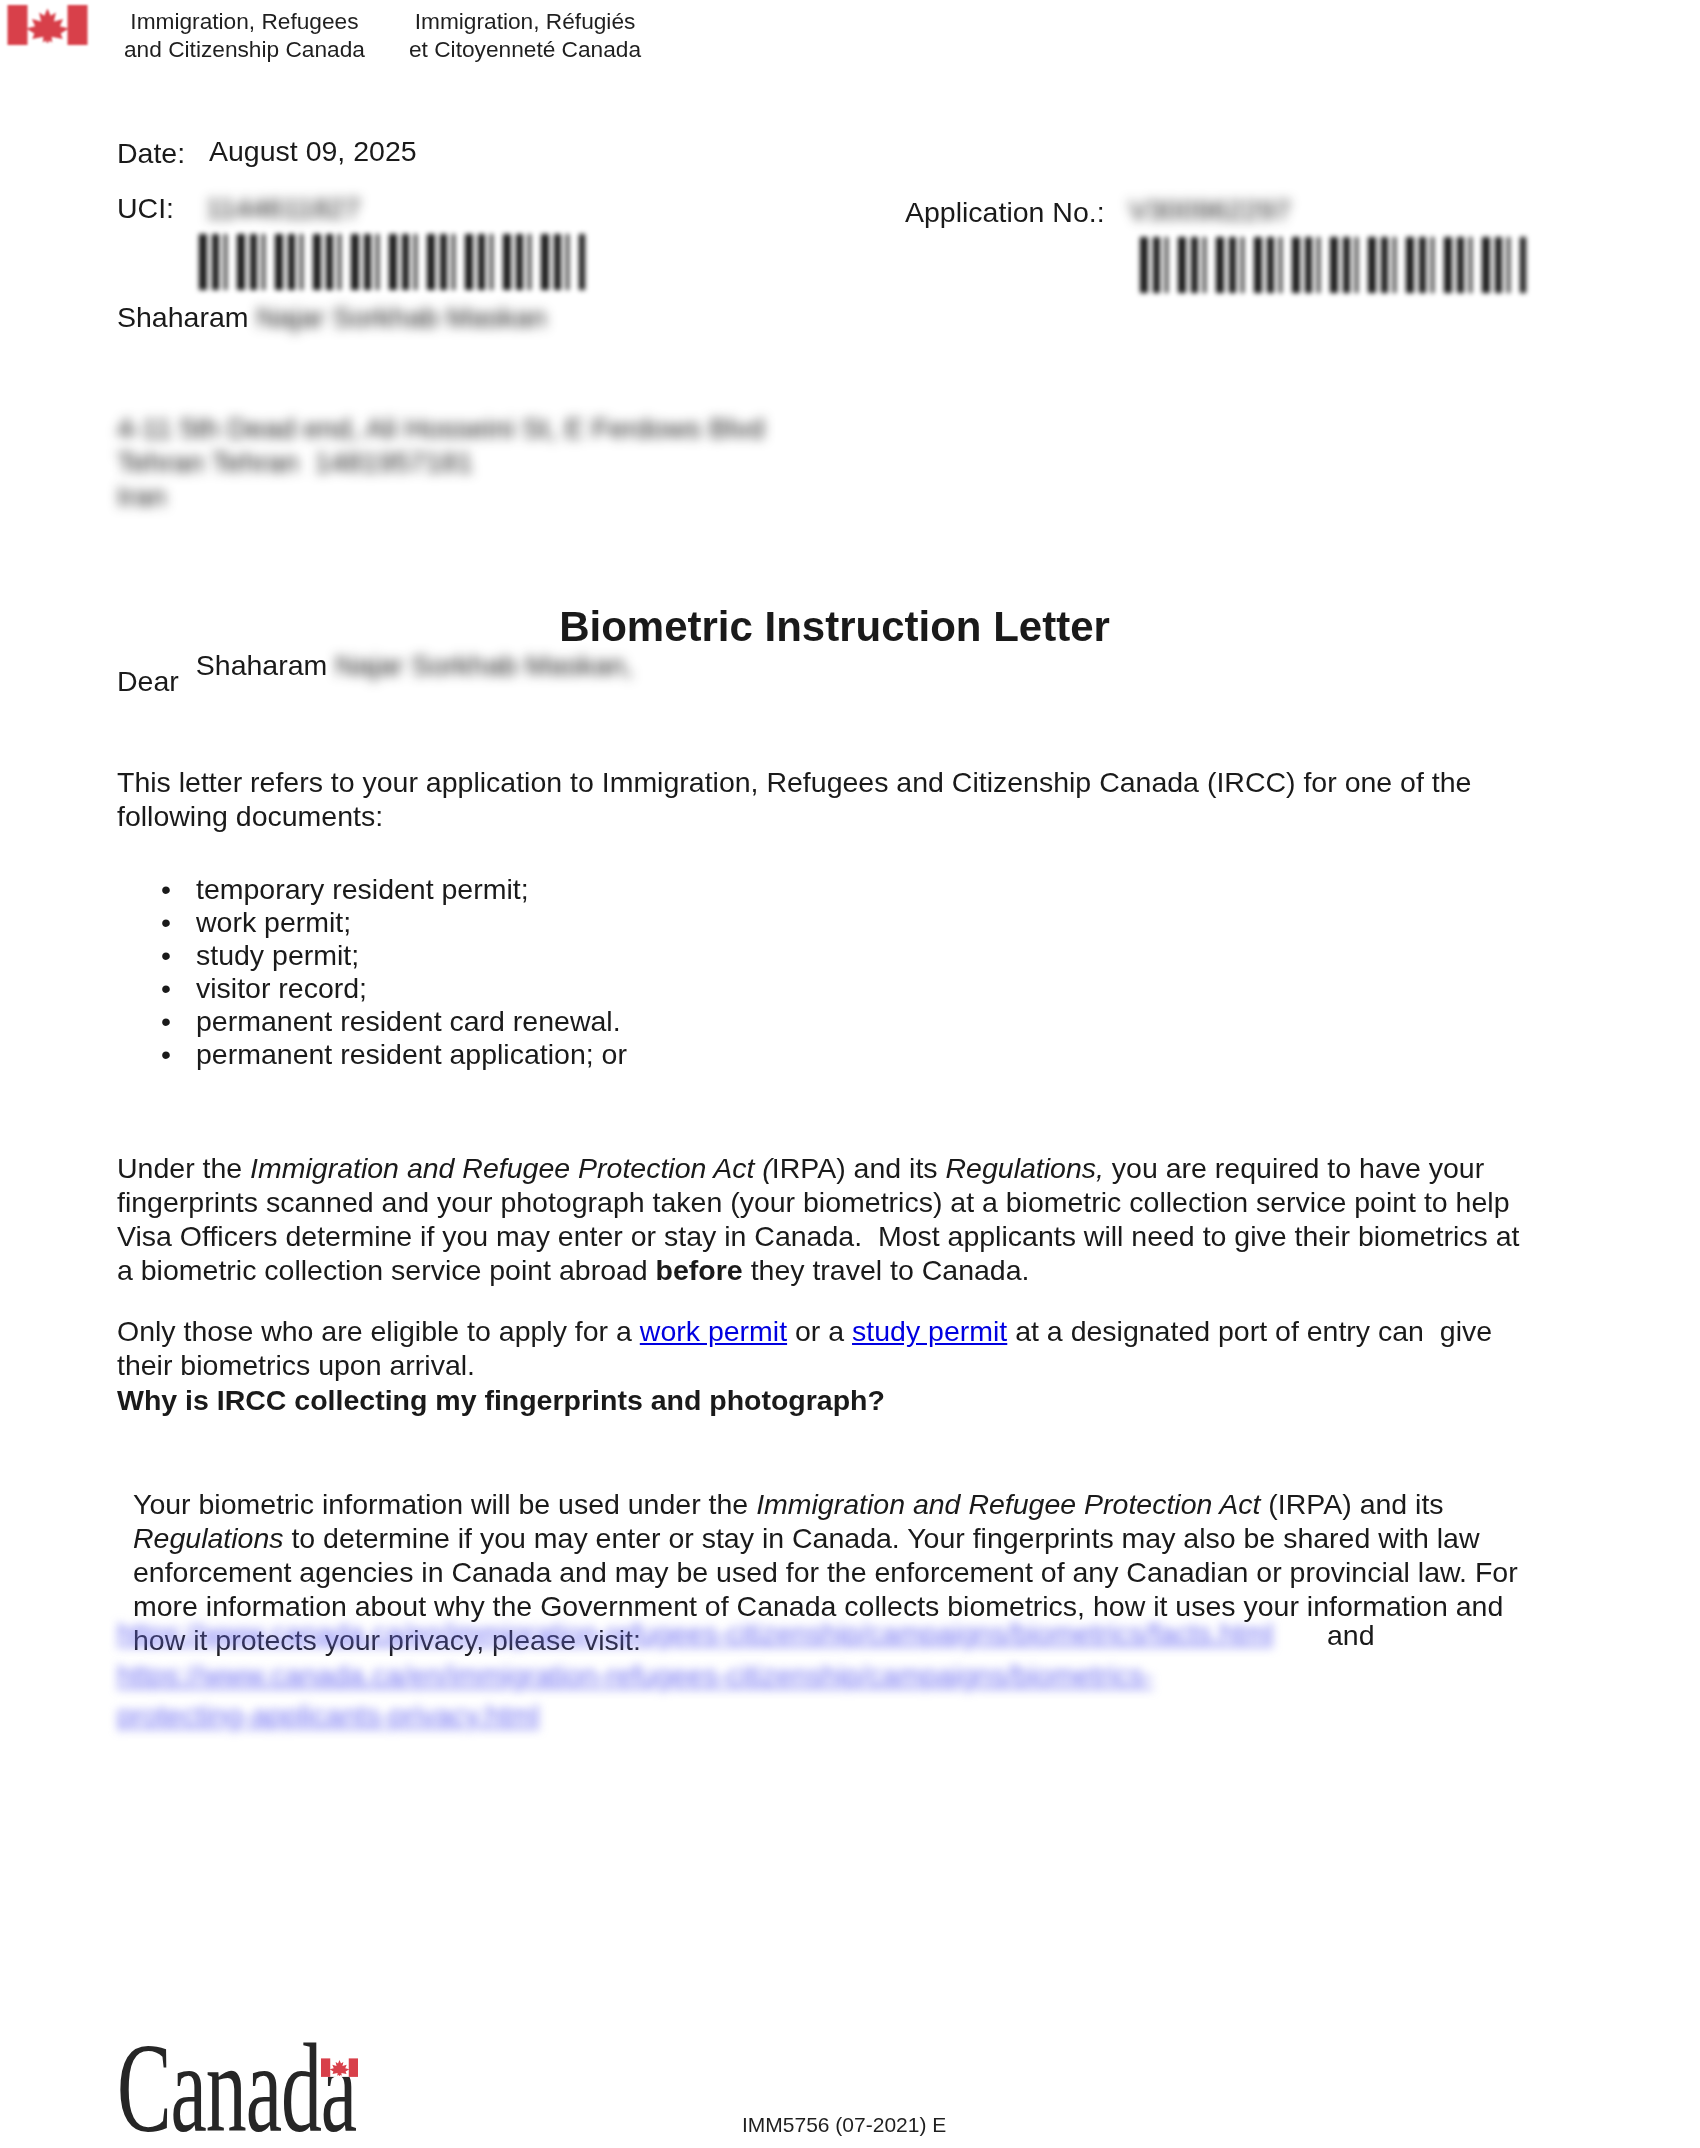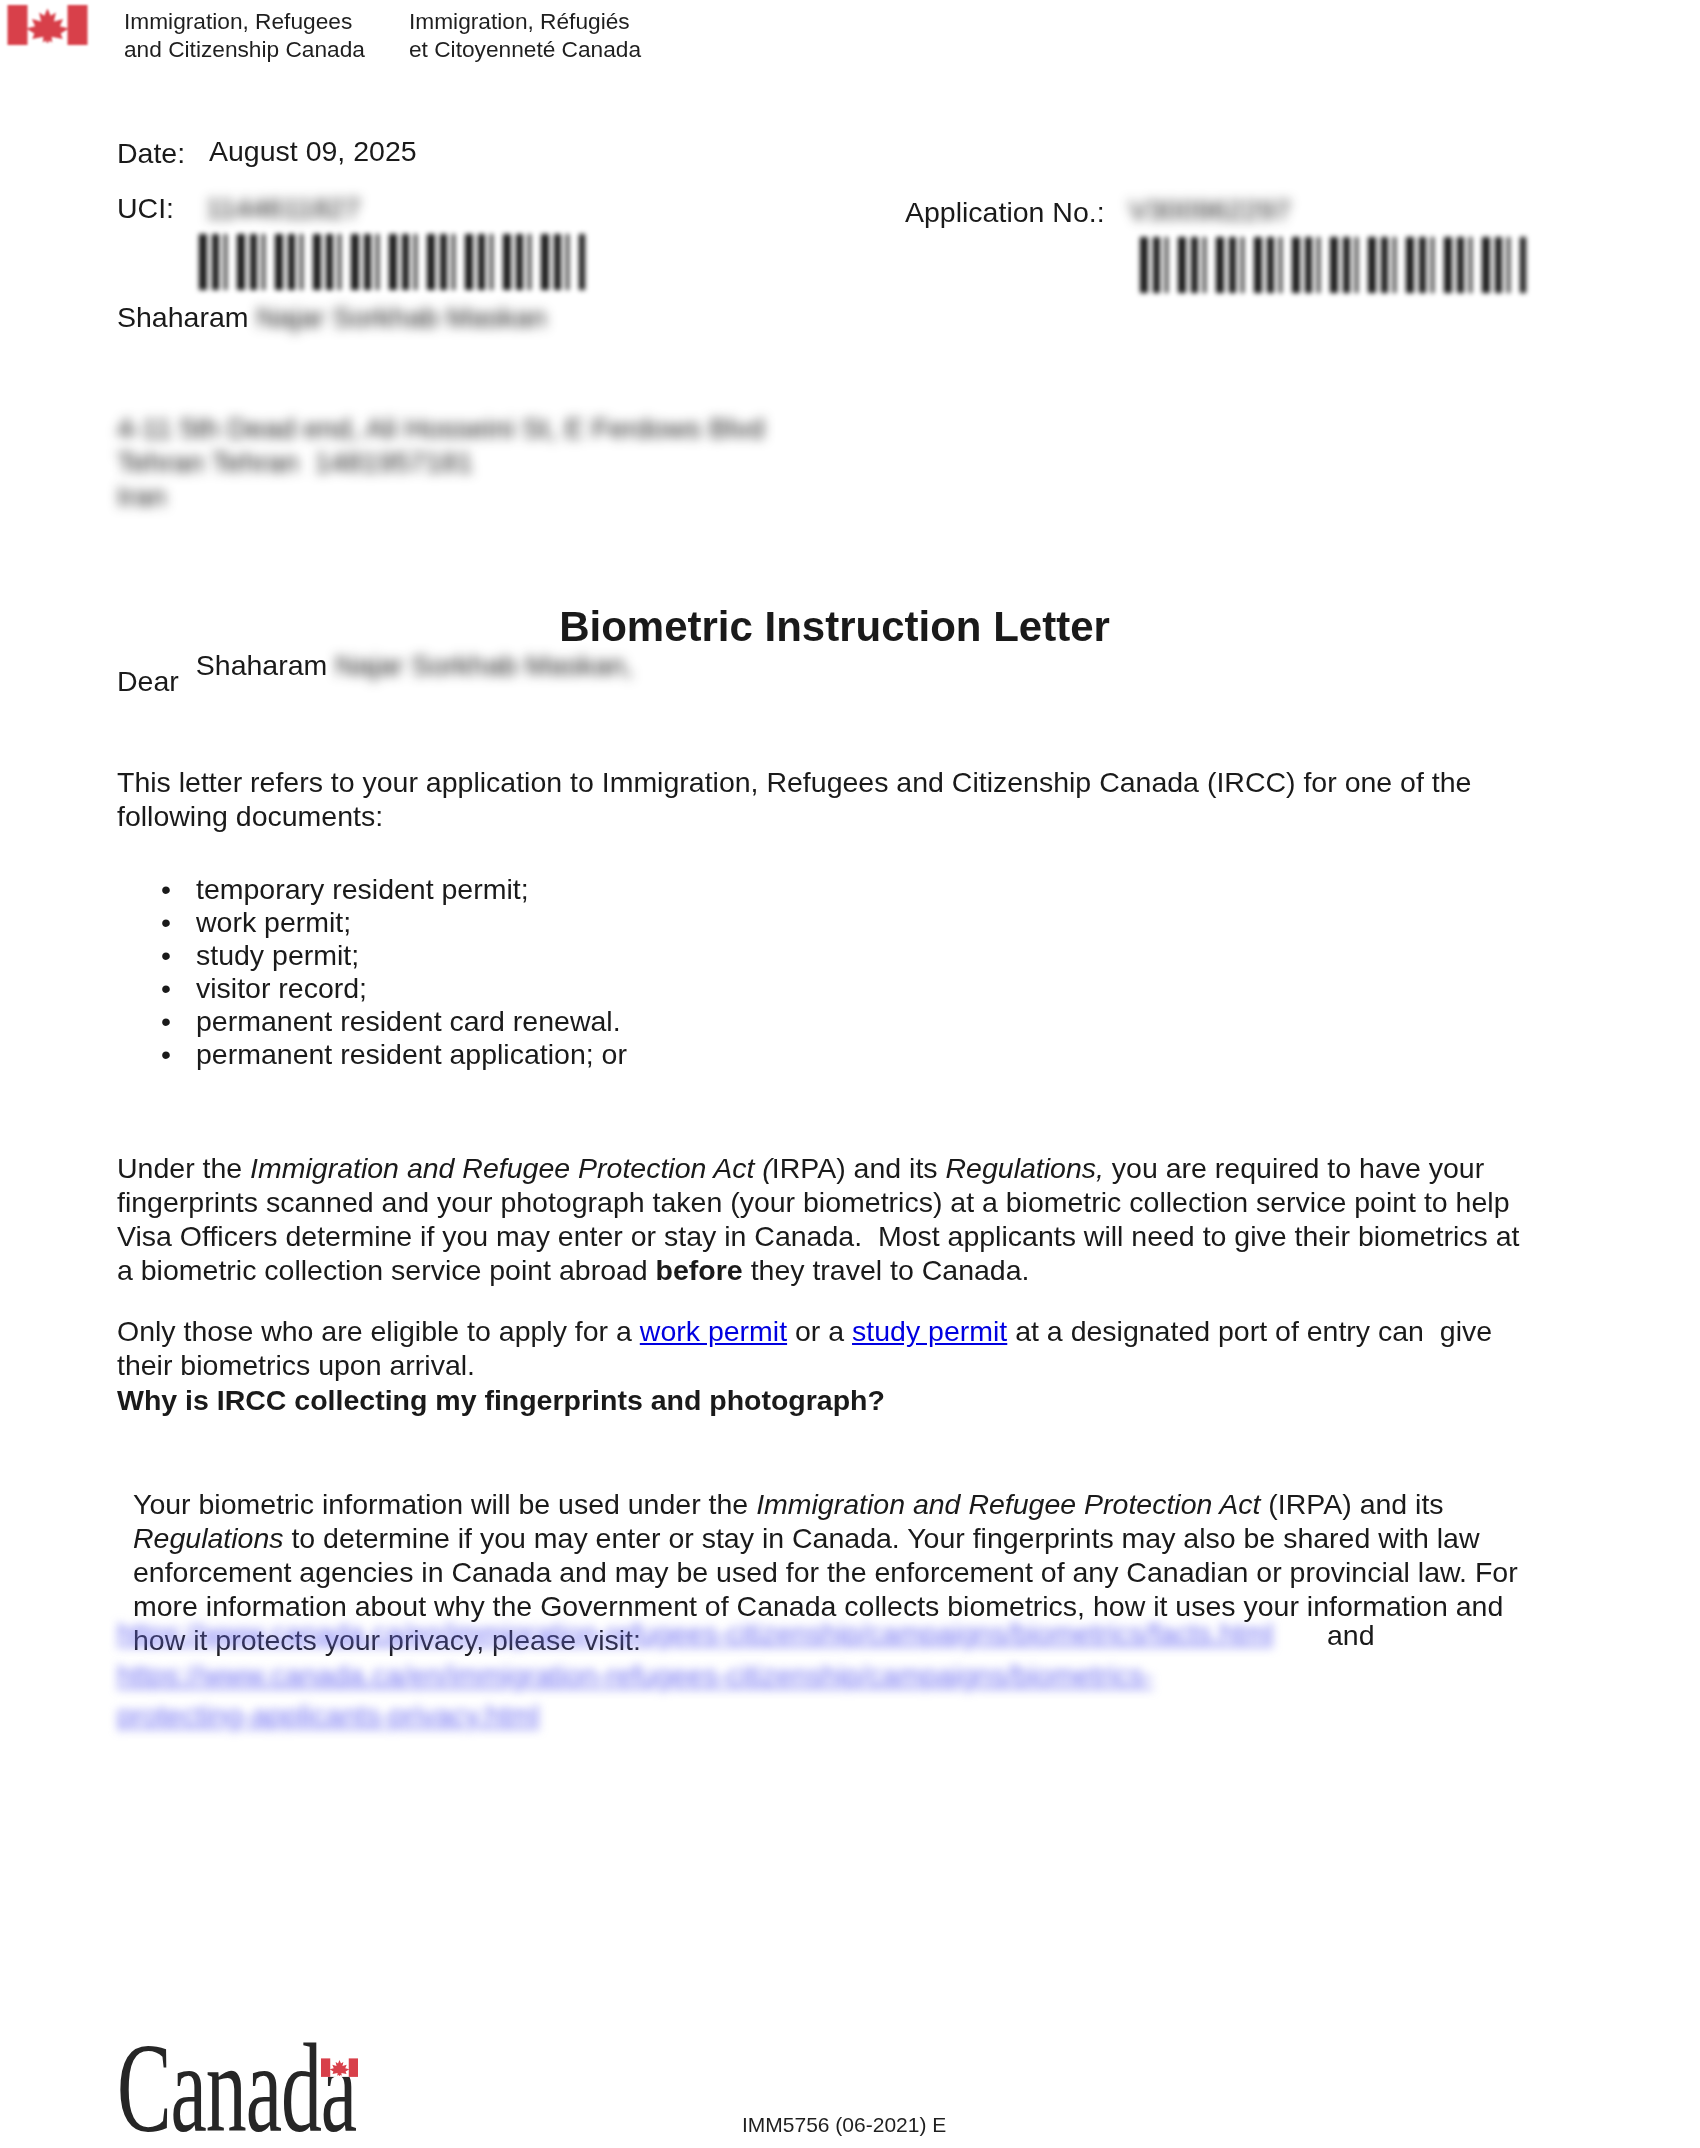--- a/index.html
+++ b/index.html
@@ -11,21 +11,21 @@
     position: relative;
     overflow: hidden;
   }
   .abs { position: absolute; }
   .t { font-size: 28.5px; line-height: 34px; }
   .prewrap { white-space: pre-line; }
   .redact { filter: blur(5.9px); }
   .soft { filter: blur(1px); }
 
   
-  .dept { font-size: 22.7px; line-height: 28.5px; color: #1f1f1f; }
+  .dept { font-size: 22.7px; line-height: 28.5px; color: #1f1f1f; text-align: center; }
   .flag-svg { display: block; }
 
   
   .barcode {
     background-image: repeating-linear-gradient(90deg,
       #141414 0px, #141414 8.4px,
       #ffffff 8.4px, #ffffff 13.4px,
       #141414 13.4px, #141414 20px,
       #ffffff 20px, #ffffff 25px,
       #141414 25px, #141414 28.5px,
@@ -148,14 +148,14 @@
 <div class="abs" style="left:117px; top:2024px; width:436px; height:134px;">
   <span class="wordmark-text">Canada</span>
   <svg class="abs flag-svg" style="left:204px; top:34px;" width="37" height="19.3" viewBox="0 0 1000 500">
     <rect width="1000" height="500" fill="#ffffff"></rect>
     <rect x="0" width="250" height="500" fill="#d8404a"></rect>
     <rect x="750" width="250" height="500" fill="#d8404a"></rect>
     <path fill="#d8404a" d="M500 45 L540 135 L605 95 L580 205 L695 175 L655 265 L765 295 L665 355 L690 425 L552 398 L558 470 L500 432 L442 470 L448 398 L310 425 L335 355 L235 295 L345 265 L305 175 L420 205 L395 95 L460 135 Z"></path>
     <rect x="484" y="395" width="32" height="75" fill="#d8404a"></rect>
   </svg>
 </div>
-<span class="abs form-number" style="left:742px; top:2113px;">IMM5756 (06-2021) E</span>
+<span class="abs form-number" style="left:742px; top:2113px;">IMM5756 (07-2021) E</span>
 
 
 </body></html>

